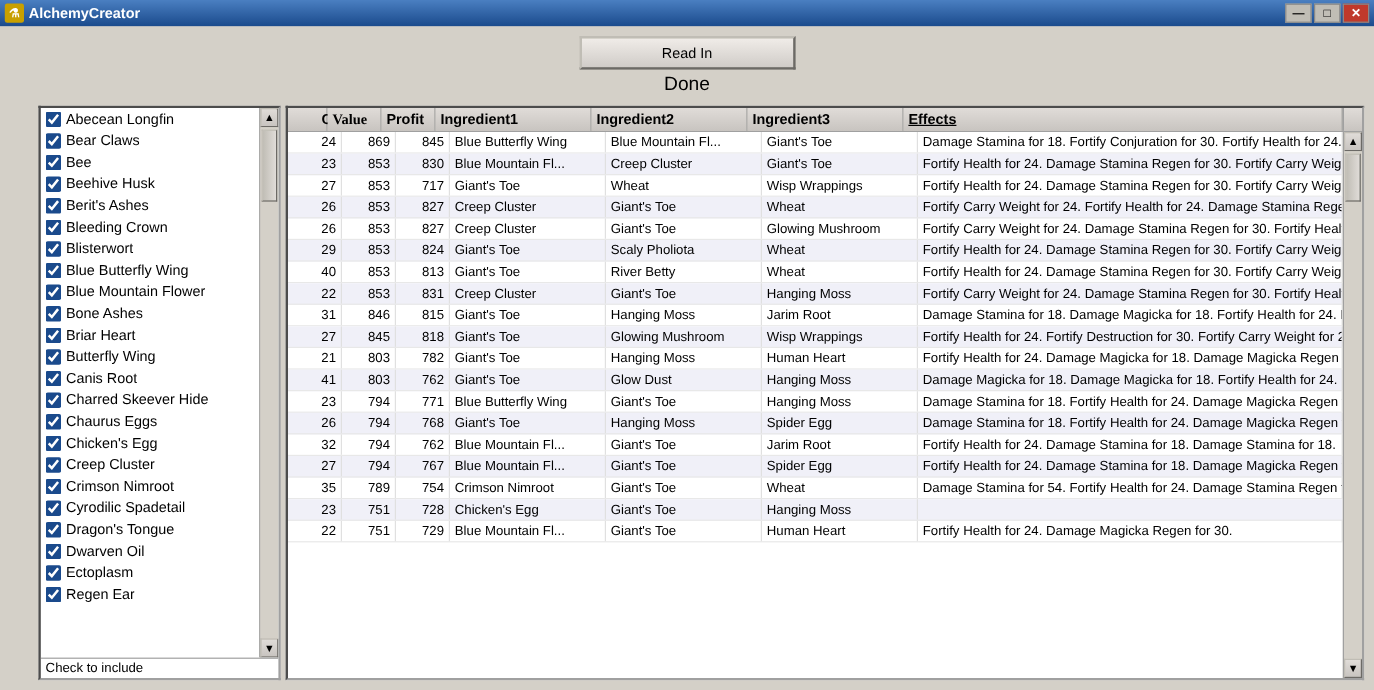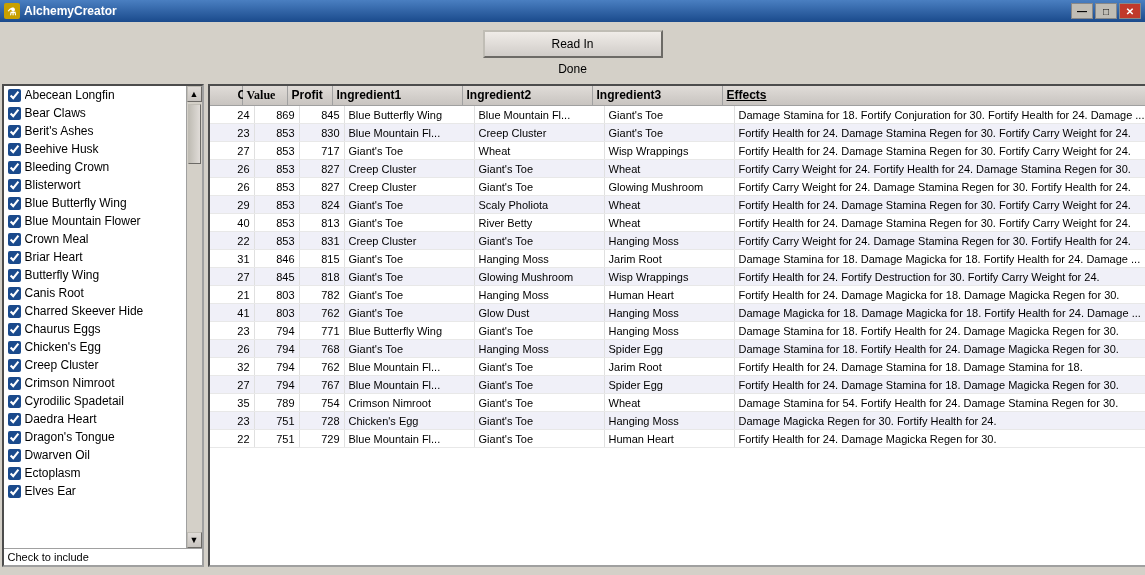--- a/index.html
+++ b/index.html
@@ -49,40 +49,39 @@
       color: #000;
       font-weight: bold;
     }
     .title-bar-btn.close { background: #c0392b; color: white; }
     .main-content {
       background: #d4d0c8;
       padding: 8px;
       display: flex;
       flex-direction: column;
       height: calc(575px - 22px);
-      align-items: center;
     }
     .top-controls {
       display: flex;
       flex-direction: column;
       align-items: center;
       margin-bottom: 8px;
       gap: 4px;
     }
     .read-in-btn {
       width: 180px;
       height: 28px;
       background: linear-gradient(to bottom, #f0ece8, #d0ccc8);
       border: 2px outset #c0bdb5;
       font-size: 12px;
       cursor: pointer;
       font-family: inherit;
     }
     .done-label {
-      font-size: 12px;
+      font-size: 16px;
       color: #000;
     }
     .panel-area {
       display: flex;
       flex: 1;
       gap: 4px;
       overflow: hidden;
     }
     .left-panel {
       width: 202px;
@@ -223,45 +222,49 @@
           <div class="ingredient-item">
                 <input type="checkbox" class="ingredient-checkbox" checked="" style="">
                 <span class="ingredient-label">Abecean Longfin</span>
               </div>
               <div class="ingredient-item">
                 <input type="checkbox" class="ingredient-checkbox" checked="" style="">
                 <span class="ingredient-label">Bear Claws</span>
               </div>
               <div class="ingredient-item">
                 <input type="checkbox" class="ingredient-checkbox" checked="" style="">
+                <span class="ingredient-label">Bee</span>
+              </div>
+              <div class="ingredient-item">
+                <input type="checkbox" class="ingredient-checkbox" checked="" style="">
+                <span class="ingredient-label">Beehive Husk</span>
+              </div>
+              <div class="ingredient-item">
+                <input type="checkbox" class="ingredient-checkbox" checked="" style="">
                 <span class="ingredient-label">Berit's Ashes</span>
               </div>
               <div class="ingredient-item">
                 <input type="checkbox" class="ingredient-checkbox" checked="" style="">
-                <span class="ingredient-label">Beehive Husk</span>
-              </div>
-              <div class="ingredient-item">
-                <input type="checkbox" class="ingredient-checkbox" checked="" style="">
                 <span class="ingredient-label">Bleeding Crown</span>
               </div>
               <div class="ingredient-item">
                 <input type="checkbox" class="ingredient-checkbox" checked="" style="">
                 <span class="ingredient-label">Blisterwort</span>
               </div>
               <div class="ingredient-item">
                 <input type="checkbox" class="ingredient-checkbox" checked="" style="">
                 <span class="ingredient-label">Blue Butterfly Wing</span>
               </div>
               <div class="ingredient-item">
                 <input type="checkbox" class="ingredient-checkbox" checked="" style="">
                 <span class="ingredient-label">Blue Mountain Flower</span>
               </div>
               <div class="ingredient-item">
                 <input type="checkbox" class="ingredient-checkbox" checked="" style="">
-                <span class="ingredient-label">Crown Meal</span>
+                <span class="ingredient-label">Bone Ashes</span>
               </div>
               <div class="ingredient-item">
                 <input type="checkbox" class="ingredient-checkbox" checked="" style="">
                 <span class="ingredient-label">Briar Heart</span>
               </div>
               <div class="ingredient-item">
                 <input type="checkbox" class="ingredient-checkbox" checked="" style="">
                 <span class="ingredient-label">Butterfly Wing</span>
               </div>
               <div class="ingredient-item">
@@ -287,37 +290,33 @@
               <div class="ingredient-item">
                 <input type="checkbox" class="ingredient-checkbox" checked="" style="">
                 <span class="ingredient-label">Crimson Nimroot</span>
               </div>
               <div class="ingredient-item">
                 <input type="checkbox" class="ingredient-checkbox" checked="" style="">
                 <span class="ingredient-label">Cyrodilic Spadetail</span>
               </div>
               <div class="ingredient-item">
                 <input type="checkbox" class="ingredient-checkbox" checked="" style="">
-                <span class="ingredient-label">Daedra Heart</span>
-              </div>
-              <div class="ingredient-item">
-                <input type="checkbox" class="ingredient-checkbox" checked="" style="">
                 <span class="ingredient-label">Dragon's Tongue</span>
               </div>
               <div class="ingredient-item">
                 <input type="checkbox" class="ingredient-checkbox" checked="" style="">
                 <span class="ingredient-label">Dwarven Oil</span>
               </div>
               <div class="ingredient-item">
                 <input type="checkbox" class="ingredient-checkbox" checked="" style="">
                 <span class="ingredient-label">Ectoplasm</span>
               </div>
               <div class="ingredient-item">
                 <input type="checkbox" class="ingredient-checkbox" checked="" style="">
-                <span class="ingredient-label">Elves Ear</span>
+                <span class="ingredient-label">Regen Ear</span>
               </div>
             </div>
           <div style="width:16px; background:#d4d0c8; border-left:1px solid #a0a0a0; flex-shrink:0; display:flex; flex-direction:column;">
             <div style="width:100%; height:16px; background:linear-gradient(to bottom,#e0dcd8,#c8c4c0); border:1px outset #c0bdb5; display:flex; align-items:center; justify-content:center; font-size:9px; cursor:pointer;">▲</div>
             <div style="flex:1; background:#d4d0c8;">
               <div style="margin:0 1px; margin-top:2px; height:60px; background:linear-gradient(to right,#c0bdb5,#e0dcd8); border:1px outset #c0bdb5;"></div>
             </div>
             <div style="width:100%; height:16px; background:linear-gradient(to bottom,#e0dcd8,#c8c4c0); border:1px outset #c0bdb5; display:flex; align-items:center; justify-content:center; font-size:9px; cursor:pointer;">▼</div>
           </div>
         </div>
@@ -493,21 +492,20 @@
                 <div class="table-cell col-ing3">Wheat</div>
                 <div class="table-cell col-effects">Damage Stamina for 54. Fortify Health for 24. Damage Stamina Regen for 30.</div>
               </div>
               <div class="table-row">
                 <div class="table-cell col-cost">23</div>
                 <div class="table-cell col-value">751</div>
                 <div class="table-cell col-profit">728</div>
                 <div class="table-cell col-ing1">Chicken's Egg</div>
                 <div class="table-cell col-ing2">Giant's Toe</div>
                 <div class="table-cell col-ing3">Hanging Moss</div>
-                <div class="table-cell col-effects">Damage Magicka Regen for 30. Fortify Health for 24.</div>
               </div>
               <div class="table-row">
                 <div class="table-cell col-cost">22</div>
                 <div class="table-cell col-value">751</div>
                 <div class="table-cell col-profit">729</div>
                 <div class="table-cell col-ing1">Blue Mountain Fl...</div>
                 <div class="table-cell col-ing2">Giant's Toe</div>
                 <div class="table-cell col-ing3">Human Heart</div>
                 <div class="table-cell col-effects">Fortify Health for 24. Damage Magicka Regen for 30.</div>
               </div>

